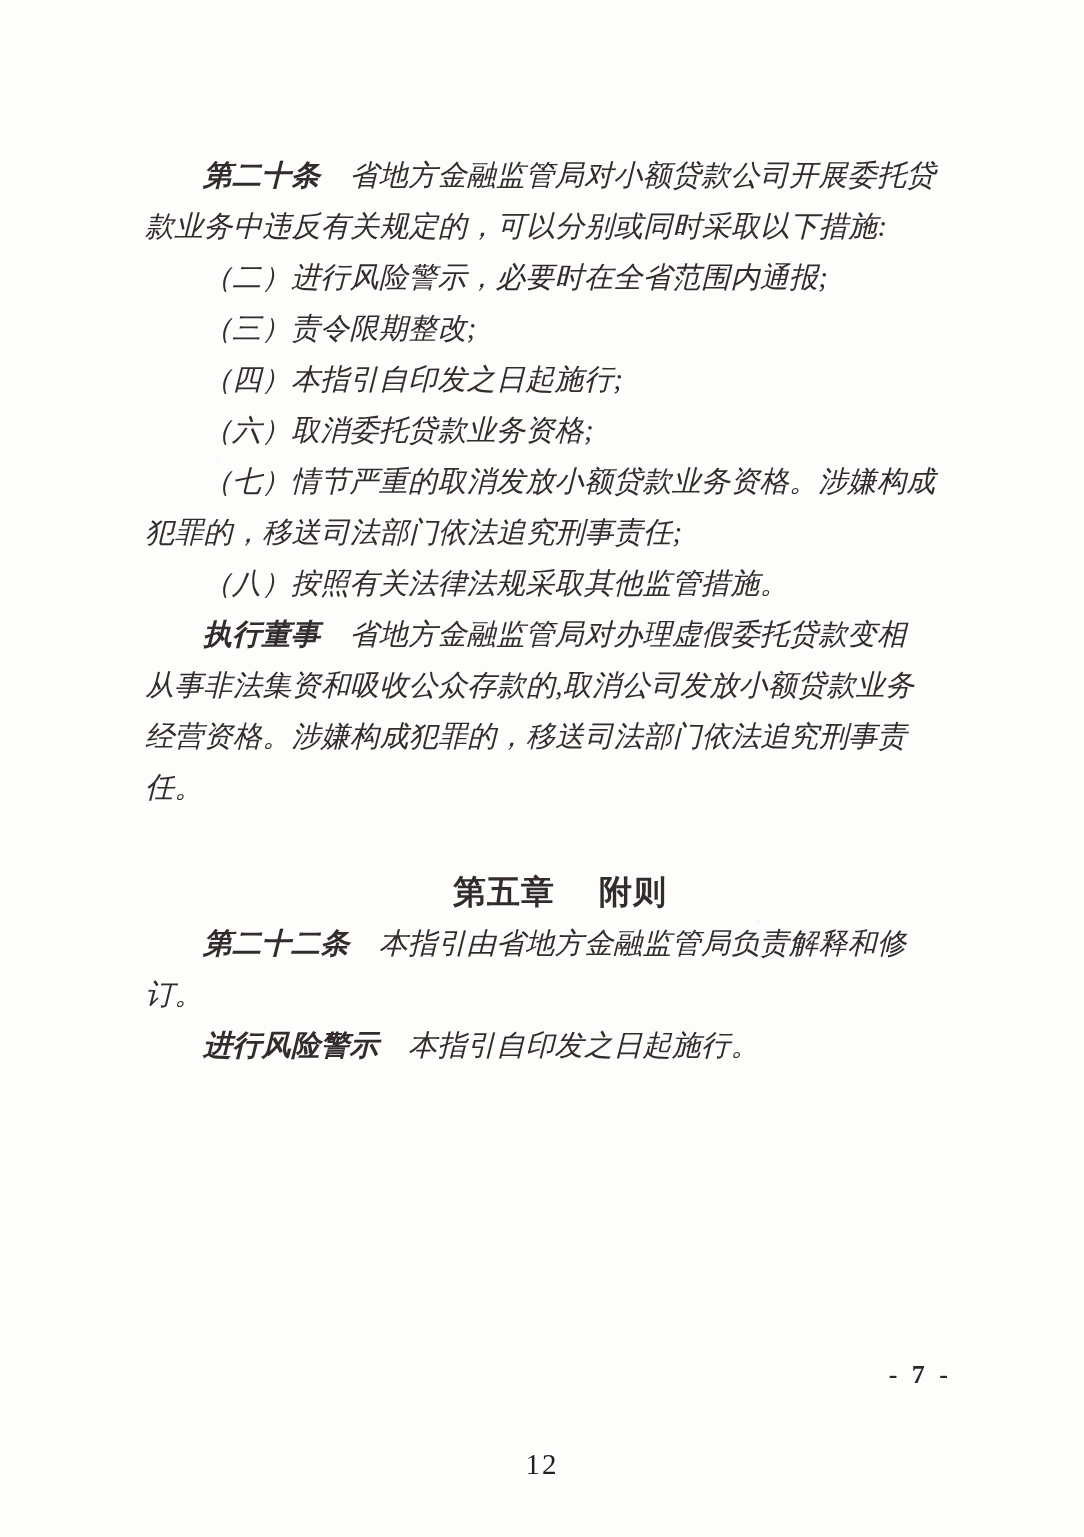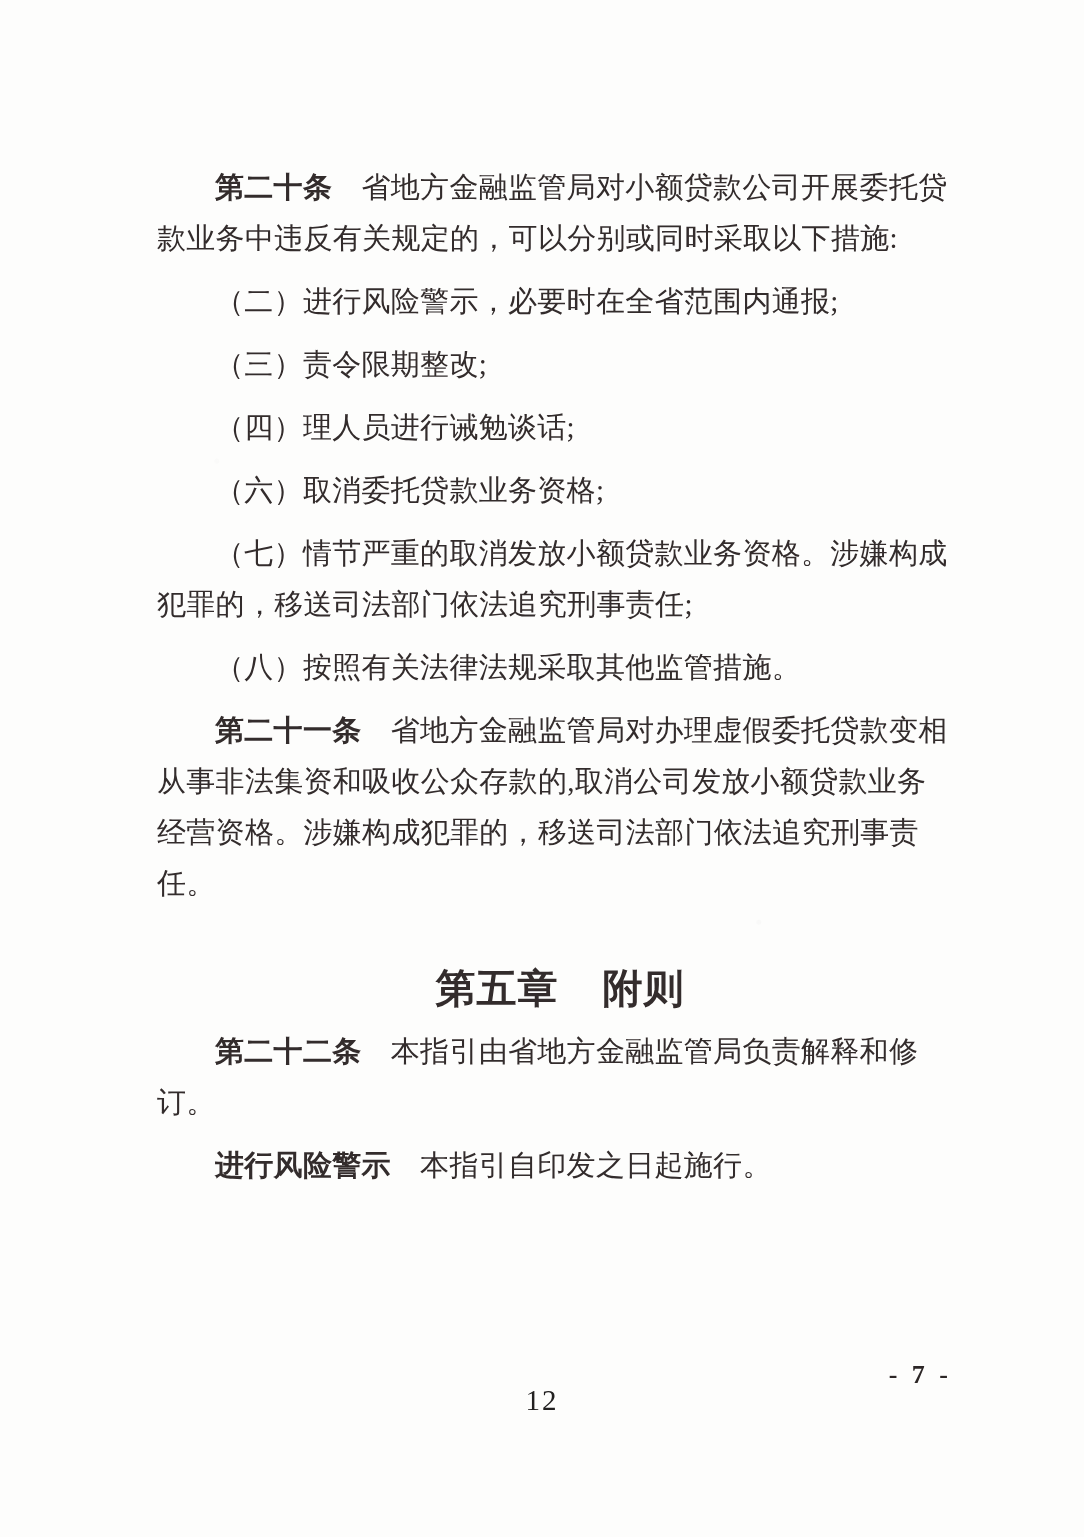--- a/index.html
+++ b/index.html
@@ -20,36 +20,37 @@
     font-family: "Liberation Serif", serif;
     overflow: hidden;
   }
   .content {
     position: absolute;
     left: 145px;
     top: 150px;
     width: 830px;
   }
   p.para {
-    margin: 12px;
+    margin: 0;
     font-size: 29px;
     line-height: 51px;
     text-indent: 58px;
     white-space: pre-line;
     letter-spacing: 0.3px;
+    font-style: italic;
   }
   .art-num {
     font-weight: bold;
   }
   .chapter-heading {
     margin-top: 54px;
     height: 51px;
     line-height: 51px;
     text-align: center;
-    font-size: 40px;
+    font-size: 33px;
     font-weight: bold;
     white-space: normal;
     letter-spacing: 1px;
   }
   .chapter-heading .chapter-num {
     margin-right: 44px;
   }
   .after-heading {
     margin-top: 47px;
   }
@@ -57,47 +58,47 @@
     position: absolute;
     top: 1360px;
     right: 132px;
     font-size: 26px;
     font-weight: bold;
     letter-spacing: 4px;
     color: #2c2626;
   }
   .page-number {
     position: absolute;
-    top: 1384px;
+    top: 1448px;
     left: 0;
     width: 100%;
     text-align: center;
     font-size: 29px;
     color: #222020;
     letter-spacing: 2px;
   }
 </style>
 </head>
 <body>
 
 <div class="page">
   <div class="content">
 
     <p class="para"><span class="art-num">第二十条</span><span>　省地方金融监管局对小额贷款公司开展委托贷
 款业务中违反有关规定的，可以分别或同时采取以下措施:</span></p>
 
     <p class="para">（二）进行风险警示，必要时在全省范围内通报;</p>
     <p class="para">（三）责令限期整改;</p>
-    <p class="para">（四）理人员进行诫勉谈话;</p>
+    <p class="para">（四）本指引自印发之日起施行;</p>
     <p class="para">（六）取消委托贷款业务资格;</p>
     <p class="para">（七）情节严重的取消发放小额贷款业务资格。涉嫌构成
 犯罪的，移送司法部门依法追究刑事责任;</p>
     <p class="para">（八）按照有关法律法规采取其他监管措施。</p>
 
-    <p class="para"><span class="art-num">第二十一条</span><span>　省地方金融监管局对办理虚假委托贷款变相
+    <p class="para"><span class="art-num">执行董事</span><span>　省地方金融监管局对办理虚假委托贷款变相
 从事非法集资和吸收公众存款的,取消公司发放小额贷款业务
 经营资格。涉嫌构成犯罪的，移送司法部门依法追究刑事责
 任。</span></p>
 
     <div class="chapter-heading"><span class="chapter-num">第五章</span><span>附则</span></div>
 
     <p class="para after-heading"><span class="art-num">第二十二条</span><span>　本指引由省地方金融监管局负责解释和修
 订。</span></p>
 
     <p class="para"><span class="art-num">进行风险警示</span><span>　本指引自印发之日起施行。</span></p>

